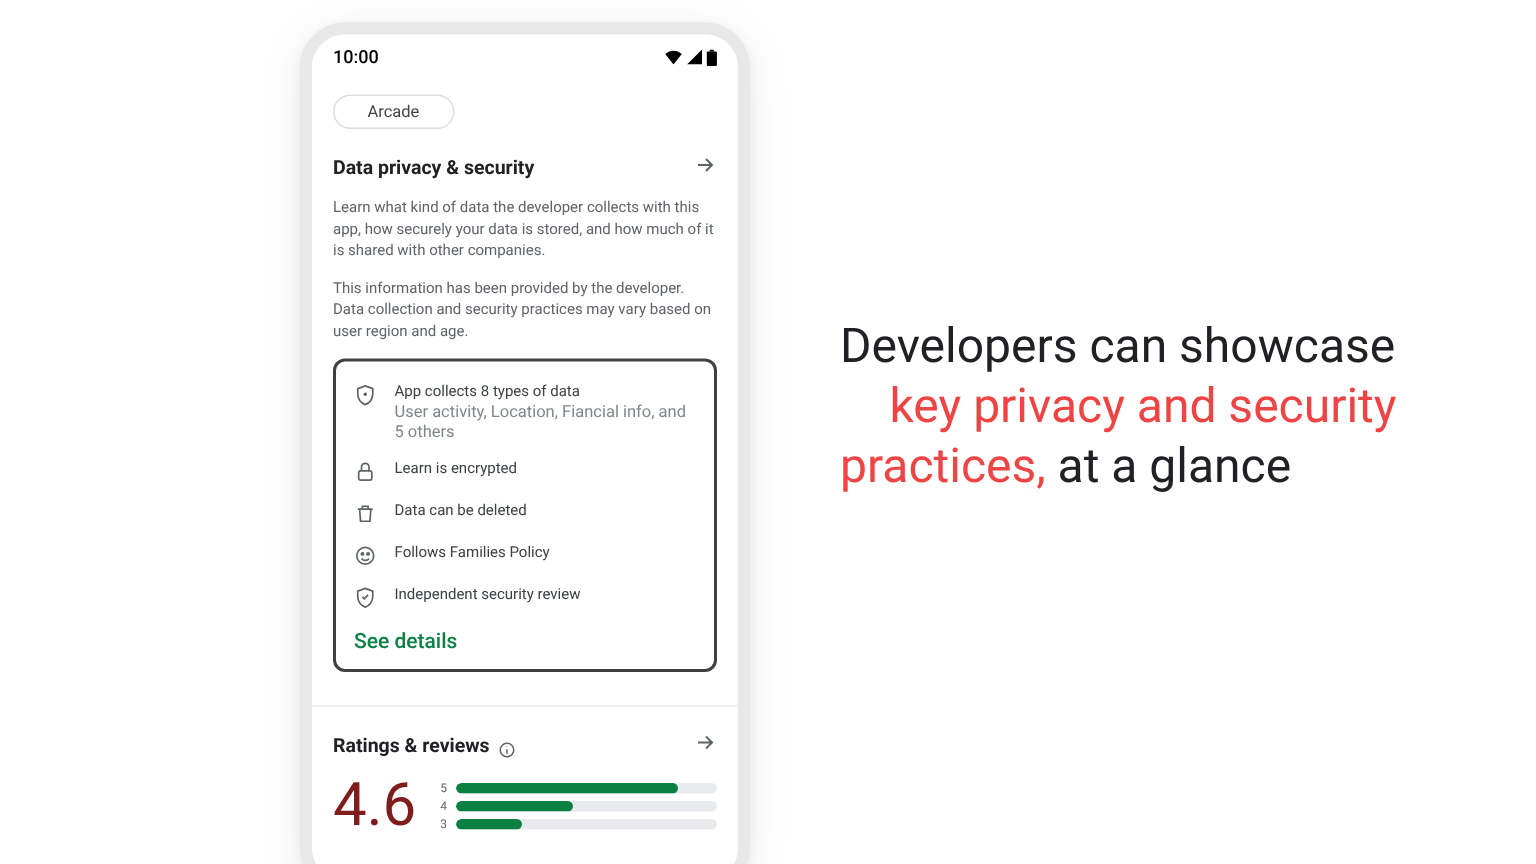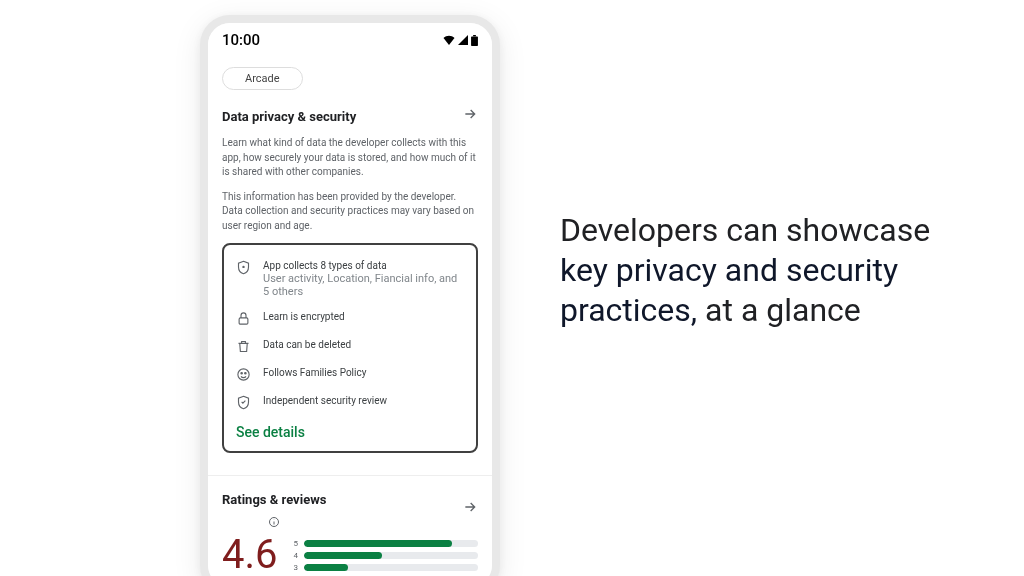--- a/index.html
+++ b/index.html
@@ -31,21 +31,21 @@
     background: #fff;
     overflow: hidden;
     display: flex;
     flex-direction: column;
   }
   .status-bar {
     display: flex;
     justify-content: space-between;
     align-items: center;
     padding: 8px 14px 4px;
-    font-size: 15px;
+    font-size: 12px;
     font-weight: 500;
     color: #000;
     text-align: center;
   }
   .status-icons { display: flex; gap: 3px; align-items: center; }
   .content {
     padding: 0 14px;
     flex: 1;
     overflow: hidden;
   }
@@ -121,21 +121,21 @@
   .divider {
     border: none;
     border-top: 1px solid #eee;
     margin: 22px -14px 16px;
   }
   .ratings-header {
     display: flex;
     align-items: center;
     justify-content: space-between;
   }
-  .ratings-left { display: flex; align-items: center; gap: 6px; flex-direction: column; }
+  .ratings-left { display: flex; align-items: center; gap: 6px; }
   .info-icon { width: 12px; height: 12px; color: #5f6368; }
   .ratings-body {
     display: flex;
     align-items: flex-start;
     gap: 16px;
     margin-top: 10px;
   }
   .big-score {
     font-size: 40px;
     font-weight: 400;
@@ -170,21 +170,21 @@
     position: absolute;
     left: 560px;
     top: 210px;
     max-width: 420px;
     font-size: 32px;
     line-height: 1.25;
     color: #202124;
     font-weight: 400;
     font-family: "Google Sans", -apple-system, Roboto, sans-serif;
   }
-  .marketing .highlight { color: #0f172a; }
+  .marketing .highlight { color: #ef4444; margin-left: 33px; }
 </style>
 </head>
 <body>
 
 <div class="phone-frame">
 
   <div class="screen">
 
     <div class="status-bar">
       <span>10:00</span>

